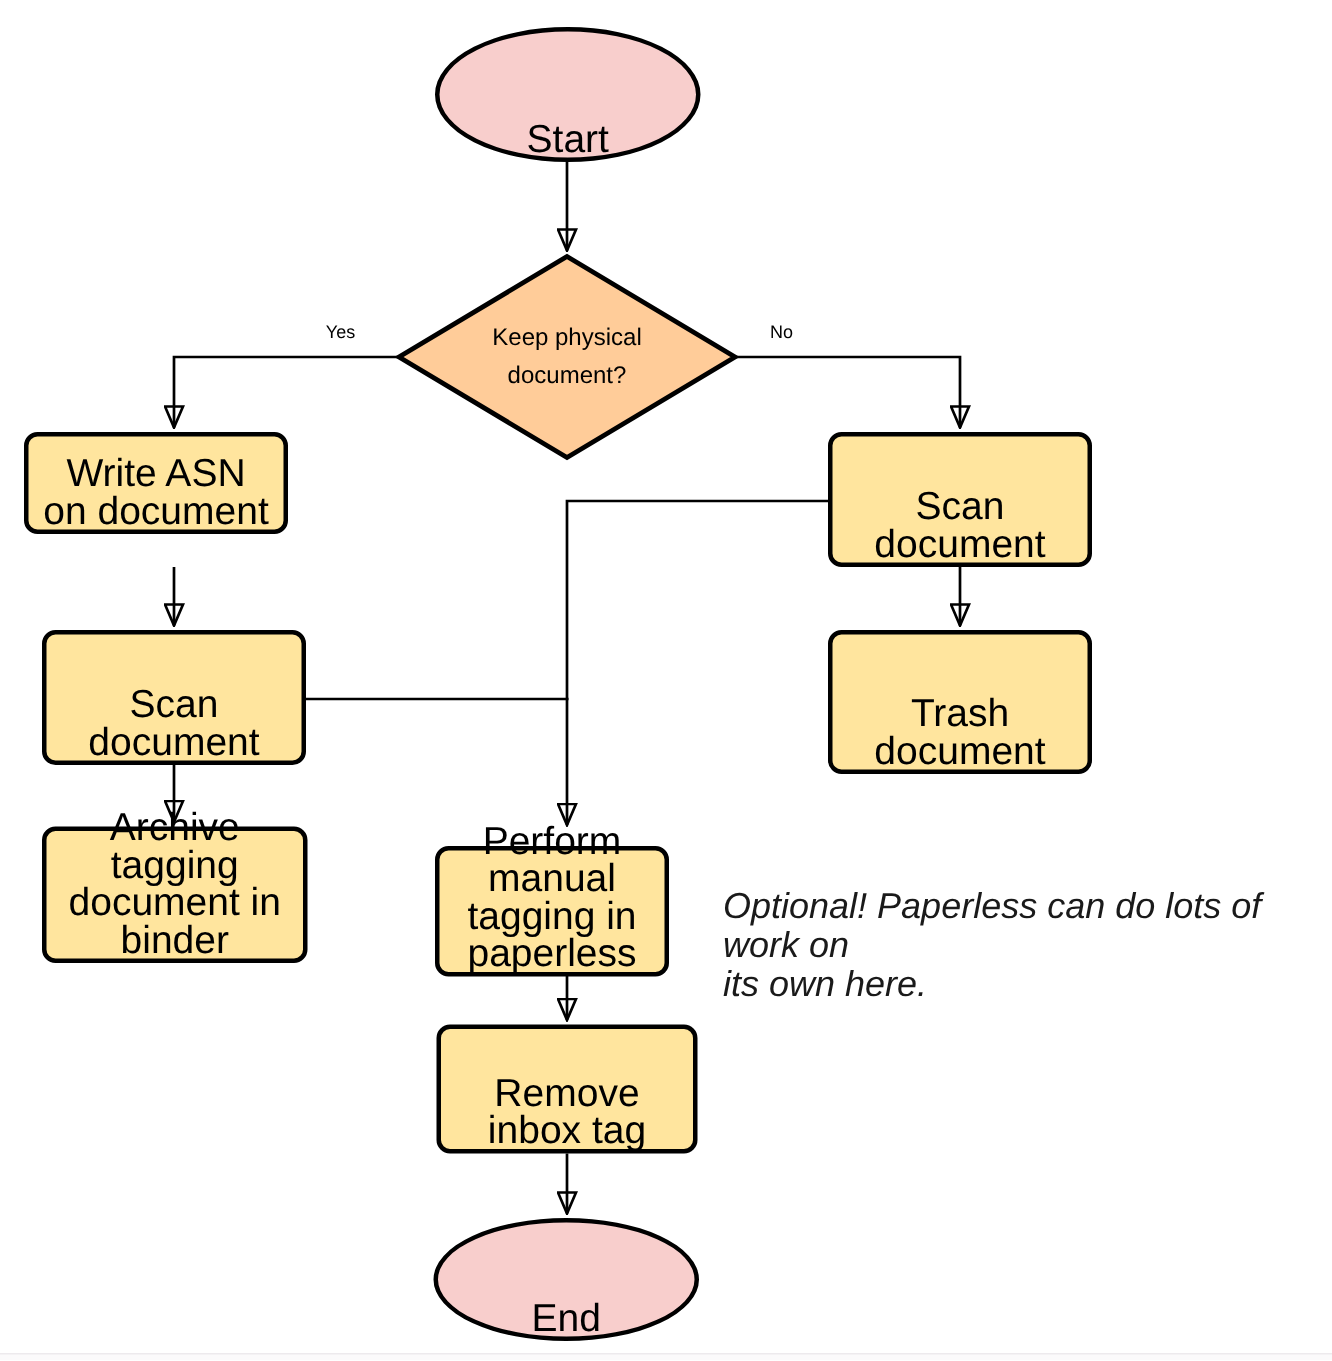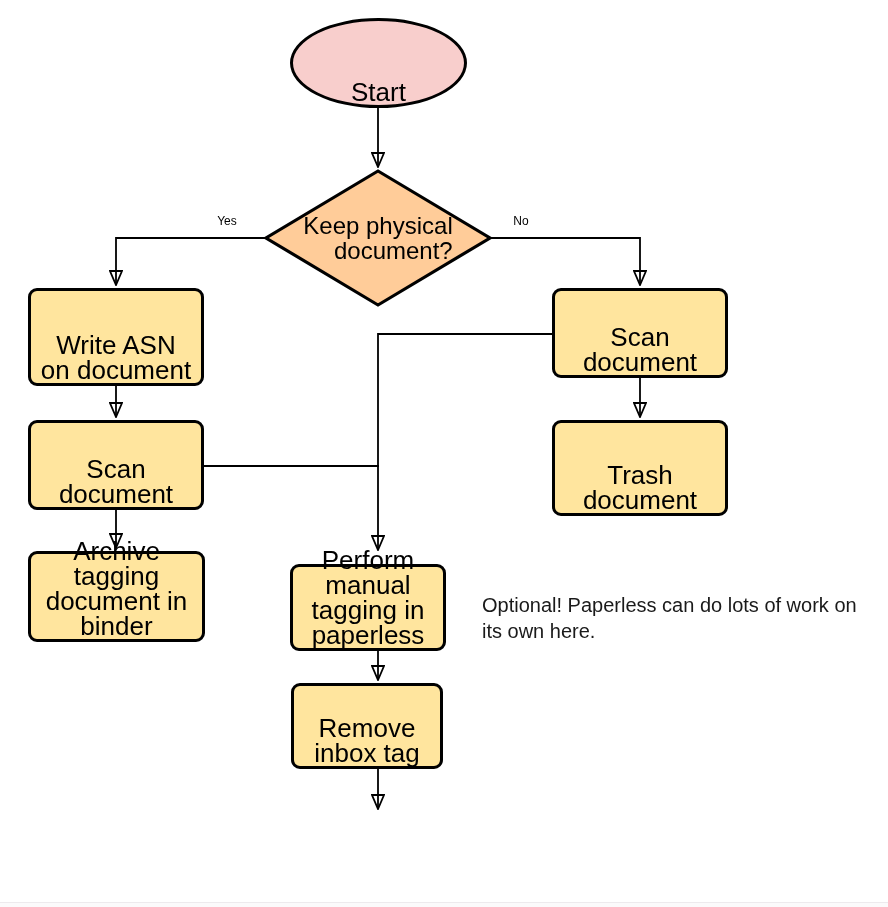--- a/index.html
+++ b/index.html
@@ -7,23 +7,23 @@
   body{font-family:"Liberation Sans",sans-serif;color:#000}
   .canvas{position:relative;width:888px;height:907px;background:#fff;overflow:hidden}
   .edges{position:absolute;left:0;top:0;z-index:1}
   .edges path{fill:none;stroke:var(--stroke,#000);stroke-width:1.8px}
   .shape-diamond{fill:var(--decision-fill,#FFCC99);stroke:var(--stroke,#000);stroke-width:3.2px;stroke-miterlimit:10}
   .node{position:absolute;z-index:2;display:flex;align-items:flex-end;justify-content:center;
         text-align:center;font-size:26px;line-height:25px;color:#000;white-space:pre-line}
   .process{background:var(--process-fill,#FFE59E);border:3px solid var(--stroke,#000);border-radius:9px}
   .terminator{background:var(--terminator-fill,#F8CECC);border:3px solid var(--stroke,#000);border-radius:50%}
   .decision-label{position:absolute;z-index:2;display:flex;align-items:center;justify-content:center;
-        text-align:right;font-size:24px;line-height:25px;white-space:pre-line}
+        text-align:center;font-size:16px;line-height:25px;white-space:pre-line}
   .edge-label{position:absolute;z-index:2;font-size:12px;line-height:20px;text-align:center}
-  .annotation{position:absolute;z-index:2;font-size:20px;line-height:26px;
+  .annotation{position:absolute;z-index:2;font-style:italic;font-size:24px;line-height:26px;
         color:var(--annotation-text,#1a1a1a);white-space:pre-line}
   .bottom-strip{position:absolute;left:0;right:0;top:902px;height:5px;z-index:0;
         border-top:1px solid #edeaed;background:#fbfafb}
 </style>
 </head>
 <body>
 
 <div class="canvas">
 
   <svg class="edges" width="888" height="907" viewBox="0 0 888 907">
@@ -48,21 +48,21 @@
   <div class="node terminator" style="left:290px;top:18px;width:177px;height:90px">
     <span>Start</span>
   </div>
 
   <div class="decision-label" style="left:280px;top:211px;width:196px;height:54px">Keep physical
 document?</div>
 
   <div class="edge-label" style="left:203px;top:211px;width:48px">Yes</div>
   <div class="edge-label" style="left:497px;top:211px;width:48px">No</div>
 
-  <div class="node process" style="left:28px;top:288px;width:176px;height:98px">
+  <div class="node process" style="left:16px;top:288px;width:176px;height:68px">
     <span>Write ASN
 on document</span>
   </div>
 
   <div class="node process" style="left:552px;top:288px;width:176px;height:90px">
     <span>Scan document</span>
   </div>
 
   <div class="node process" style="left:28px;top:420px;width:176px;height:90px">
     <span>Scan document</span>
@@ -80,20 +80,23 @@
 
   <div class="node process" style="left:290px;top:564px;width:156px;height:87px">
     <span>Perform manual
 tagging in
 paperless</span>
   </div>
 
   <div class="annotation" style="left:482px;top:592px">Optional! Paperless can do lots of work on
 its own here.</div>
 
-  <div class="node process" style="left:291px;top:683px;width:152px;height:86px">
+  <div class="node process" style="left:291px;top:683px;width:174px;height:86px">
     <span>Remove
 inbox tag</span>
   </div>
 
+  <div class="node terminator" style="left:289px;top:812px;width:177px;height:82px">
+    <span>End</span>
+  </div>
 
   <div class="bottom-strip"></div>
 </div>
 
 </body></html>

